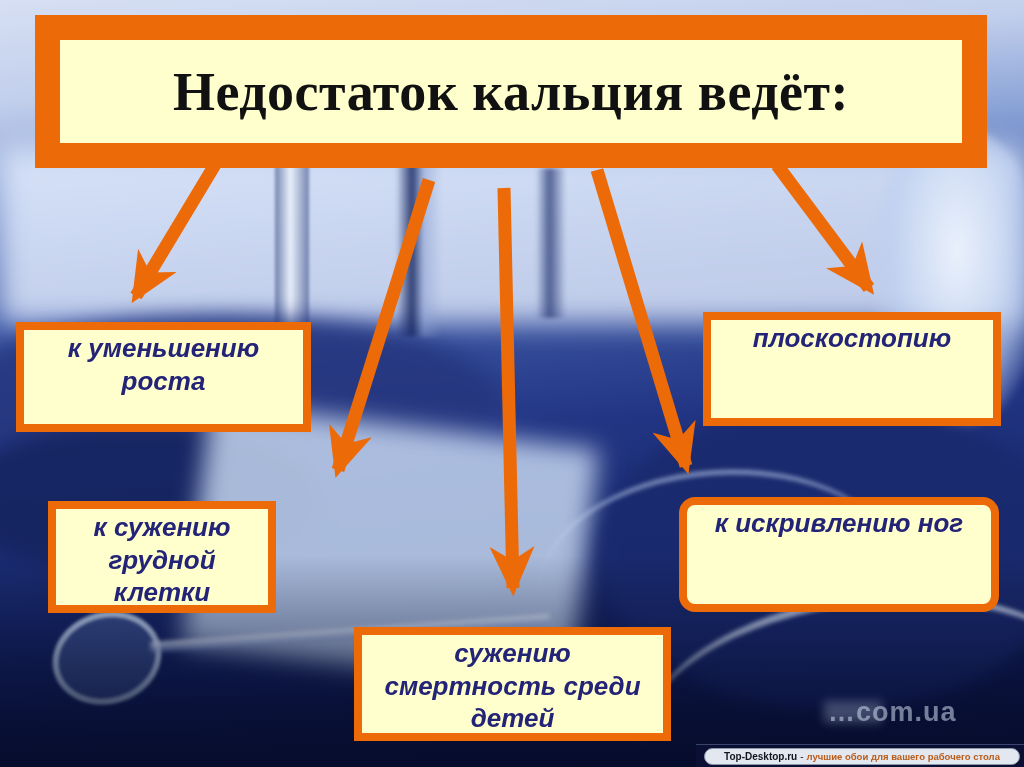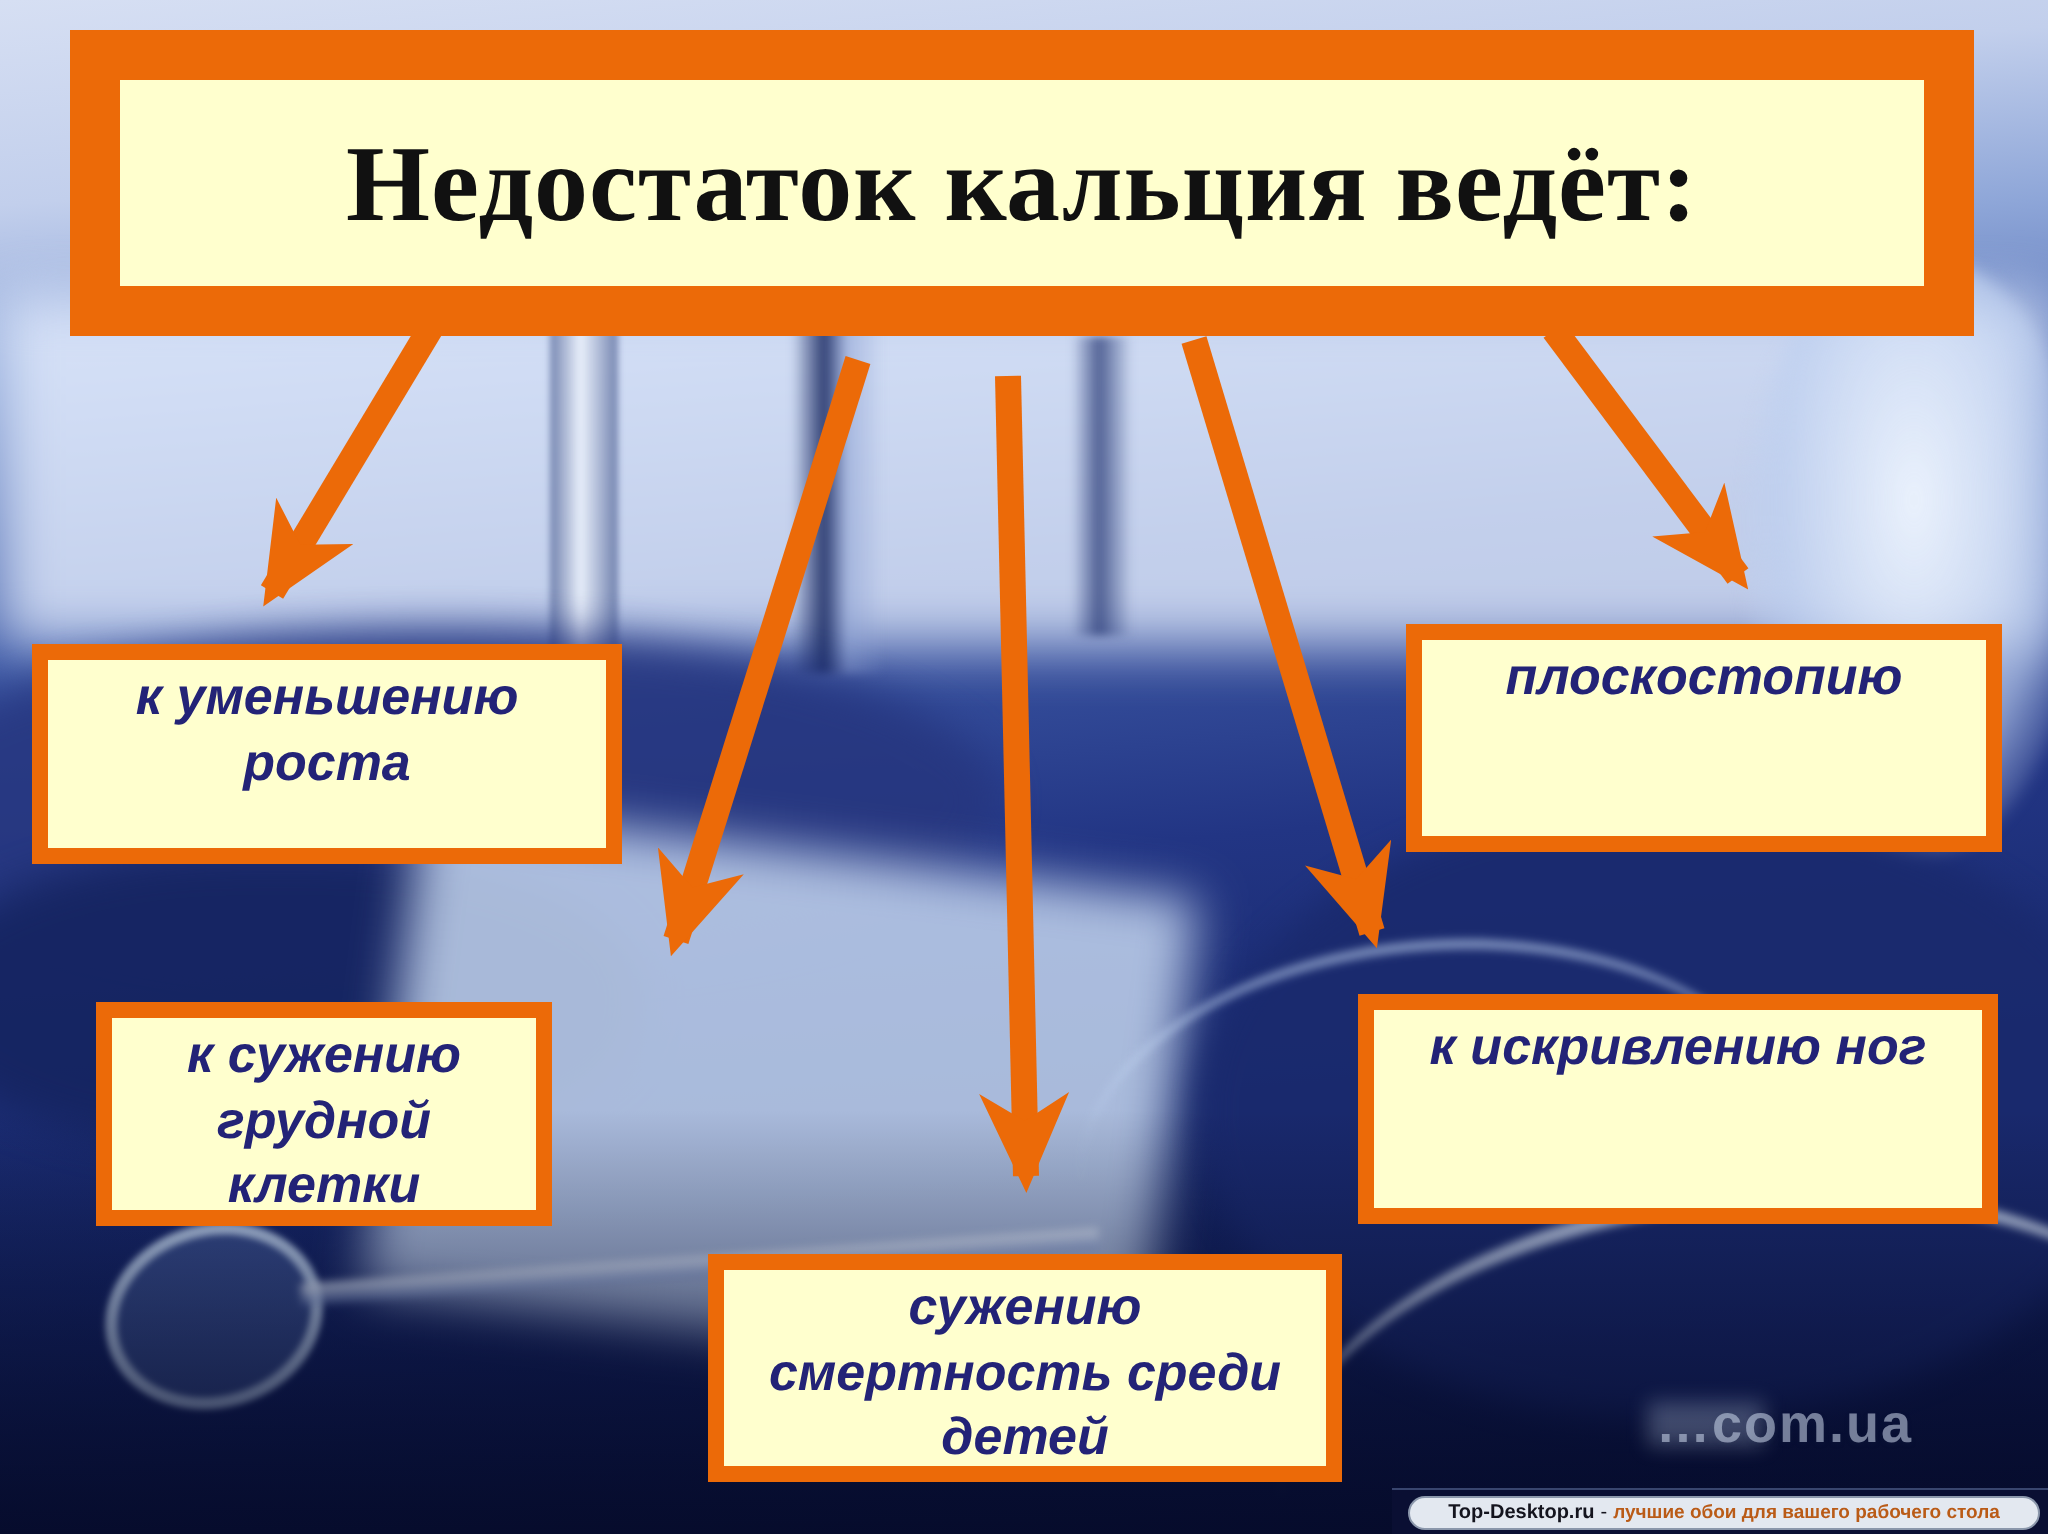--- a/index.html
+++ b/index.html
@@ -50,21 +50,21 @@
     color:#111111;letter-spacing:.5px;white-space:nowrap;}
 
   
   .note-box{position:absolute;z-index:3;background:#FFFFCE;border:8px solid #EC6A08;
     display:flex;align-items:flex-start;justify-content:center;text-align:center;padding:2px 6px;}
   .note-text{font-style:italic;font-weight:600;font-size:26px;line-height:1.25;color:#232377;}
   .nb1{left:16px;top:322px;width:295px;height:110px;}
   .nb2{left:48px;top:501px;width:228px;height:112px;}
   .nb3{left:354px;top:627px;width:317px;height:114px;}
   .nb4{left:703px;top:312px;width:298px;height:114px;}
-  .nb5{left:679px;top:497px;width:320px;height:115px;}
+  .nb5{left:679px;top:497px;width:320px;height:115px;border-radius:16px;}
 
   
   .watermark{position:absolute;z-index:4;left:828px;top:697px;width:196px;
     font-weight:bold;font-size:27px;letter-spacing:1px;color:rgba(205,216,236,.55);
     text-shadow:0 1px 2px rgba(15,25,60,.45);white-space:nowrap;}
   .wm-smudge{position:absolute;left:-4px;top:4px;width:58px;height:22px;
     background:rgba(200,214,238,.28);filter:blur(5px);}
 
   
   .footer-bar{position:absolute;z-index:5;left:696px;top:744px;width:328px;height:23px;

